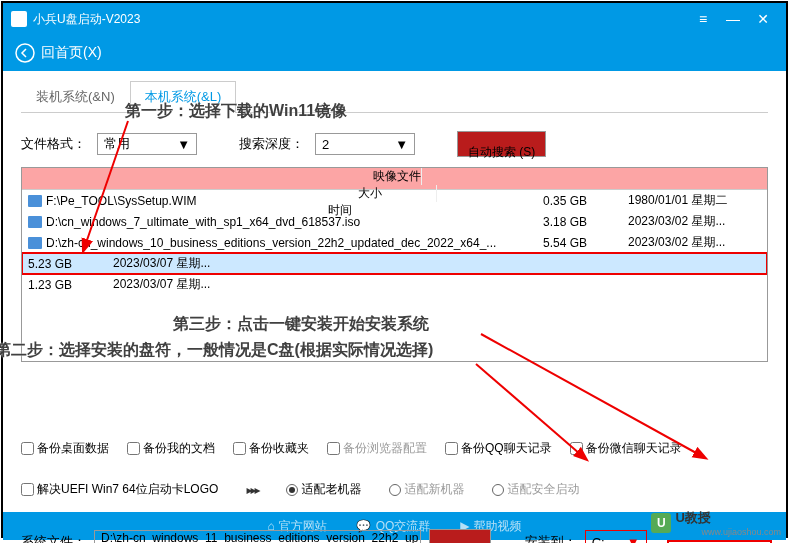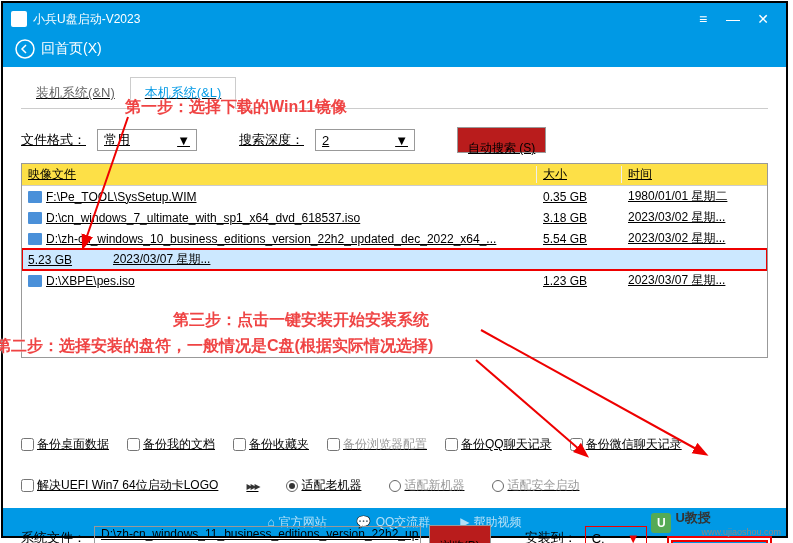--- a/index.html
+++ b/index.html
@@ -1,35 +1,35 @@
 <!DOCTYPE html>
 <html><head>
 <meta charset="utf-8">
 <style>
 * { box-sizing: border-box; margin: 0; padding: 0; font-family: "Microsoft YaHei", SimSun, sans-serif; }
 body { background: #fff; width: 793px; height: 543px; position: relative; overflow: hidden; }
 .window { width: 787px; height: 537px; border: 2px solid #000; margin: 1px; }
-.titlebar { height: 28px; background: #0099e5; display: flex; align-items: flex-start; padding: 8px 8px; color: #fff; font-size: 12px; }
+.titlebar { height: 28px; background: #0099e5; display: flex; align-items: center; padding: 16px 8px; color: #fff; font-size: 12px; }
 .titlebar .logo { width: 16px; height: 16px; background: #fff; border-radius: 2px; margin-right: 6px; display: inline-block; }
 .titlebar .spacer { flex: 1; }
 .titlebar .win-btn { width: 30px; text-align: center; cursor: pointer; font-size: 14px; }
 .navbar { height: 36px; background: #0099e5; display: flex; align-items: center; padding: 0 12px; }
 .back-btn { display: flex; align-items: center; color: #fff; font-size: 14px; cursor: pointer; }
 .back-btn svg { margin-right: 6px; }
-.content { background: #fff; height: calc(100% - 28px - 36px - 28px); padding: 10px 18px 0; position: relative; text-decoration: underline; }
+.content { background: #fff; height: calc(100% - 28px - 36px - 28px); padding: 10px 18px 0; position: relative; }
 .tabs { display: flex; border-bottom: 1px solid #ccc; }
 .tab { padding: 6px 14px; font-size: 13px; cursor: pointer; border: 1px solid transparent; border-bottom: none; }
 .tab.active { border-color: #ccc; background: #fff; color: #0099e5; margin-bottom: -1px; }
 .tab:not(.active) { color: #666; }
 .row { display: flex; align-items: center; margin-top: 18px; gap: 11px; font-size: 13px; }
 .select { border: 1px solid #999; height: 22px; display: flex; align-items: center; padding: 0 6px; background: #fff; cursor: pointer; min-width: 70px; justify-content: space-between; }
 .select .arrow { margin-left: 12px; }
 .btn-gray { border: 1px solid #999; background: #b91c1c; padding: 12px 10px; font-size: 12px; cursor: pointer; height: 22px; }
 .table-wrap { border: 1px solid #999; margin-top: 10px; height: 195px; overflow: hidden; }
-.thead { display: flex; background: #fde047; border-bottom: 1px solid #ccc; font-size: 12px; height: 22px; align-items: center; }
+.thead { display: flex; background: #fca5a5; border-bottom: 1px solid #ccc; font-size: 12px; height: 22px; align-items: center; flex-direction: column; }
 .th-image { flex: 1; padding-left: 6px; border-right: 1px solid #eee; }
 .th-size { width: 85px; padding-left: 6px; border-right: 1px solid #eee; }
 .th-time { width: 145px; padding-left: 6px; }
 .trow { display: flex; font-size: 12px; height: 21px; align-items: center; cursor: pointer; }
 .trow .td-image { flex: 1; padding-left: 6px; display: flex; align-items: center; overflow: hidden; white-space: nowrap; }
 .trow .td-size { width: 85px; padding-left: 6px; }
 .trow .td-time { width: 145px; padding-left: 6px; white-space: nowrap; overflow: hidden; }
 .trow.selected { background: #cce8ff; }
 .trow.highlighted { outline: 2px solid #e00; outline-offset: -1px; }
 .file-icon { width: 14px; height: 12px; background: #4a90d9; margin-right: 4px; display: inline-block; border-radius: 1px; }
@@ -41,21 +41,21 @@
 .radio-circle { width: 12px; height: 12px; border: 1px solid #666; border-radius: 50%; display: inline-flex; align-items: center; justify-content: center; }
 .radio-circle.checked::after { content: ''; width: 6px; height: 6px; background: #333; border-radius: 50%; }
 .arrows { letter-spacing: -2px; color: #333; }
 .bottom-row { display: flex; align-items: center; margin-top: 14px; gap: 8px; font-size: 13px; }
 .sys-input { border: 1px solid #999; flex: 1; height: 24px; padding: 0 6px; font-size: 12px; overflow: hidden; white-space: nowrap; }
 .install-to { border: 1px solid #e00; height: 24px; display: flex; align-items: center; padding: 0 6px; cursor: pointer; min-width: 62px; justify-content: space-between; }
 .install-to .arrow { color: #e00; }
 .install-btn { background: #0099e5; color: #fff; border: 2px solid #e00; padding: 4px 12px; cursor: pointer; font-size: 13px; height: 28px; outline: 2px solid #e00; outline-offset: 2px; margin-top: 32px; }
 .footer { height: 28px; background: #0099e5; display: flex; align-items: center; justify-content: center; gap: 30px; color: #b3e0f7; font-size: 12px; }
 .footer-item { display: flex; align-items: center; gap: 4px; cursor: pointer; }
-.annotation { position: absolute; color: #ef4444; font-weight: bold; font-size: 16px; pointer-events: none; text-shadow: 0 0 2px #fff; }
+.annotation { position: absolute; color: #404040; font-weight: bold; font-size: 16px; pointer-events: none; text-shadow: 0 0 2px #fff; }
 .anno-arrow { position: absolute; pointer-events: none; }
 .watermark { position: absolute; right: 12px; bottom: 6px; display: flex; align-items: center; gap: 4px; font-size: 13px; color: #333; }
 .watermark-badge { width: 20px; height: 20px; background: #5a5; border-radius: 3px; display: flex; align-items: center; justify-content: center; color: #fff; font-weight: bold; font-size: 12px; }
 .watermark small { font-size: 9px; color: #888; display: block; margin-left: 26px; }
 .struck { color: #999; }
 </style>
 </head>
 <body>
 
 <div class="window">
@@ -128,24 +128,20 @@
             <span>D:\zh-cn_windows_10_business_editions_version_22h2_updated_dec_2022_x64_...</span>
           </div>
         <div class="td-size">5.54 GB</div>
         <div class="td-time">2023/03/02 星期...</div>
       </div>
       <div class="trow selected highlighted">
         <div class="td-size">5.23 GB</div>
         <div class="td-time">2023/03/07 星期...</div>
       </div>
       <div class="trow">
-        <div class="td-image">
-            <span class="file-icon"></span>
-            <span>D:\XBPE\pes.iso</span>
-          </div>
         <div class="td-size">1.23 GB</div>
         <div class="td-time">2023/03/07 星期...</div>
       </div>
     </div>
 
     <div class="checks">
       <label class="check">
           <input type="checkbox" style="">
           <span>备份桌面数据</span>
         </label>

